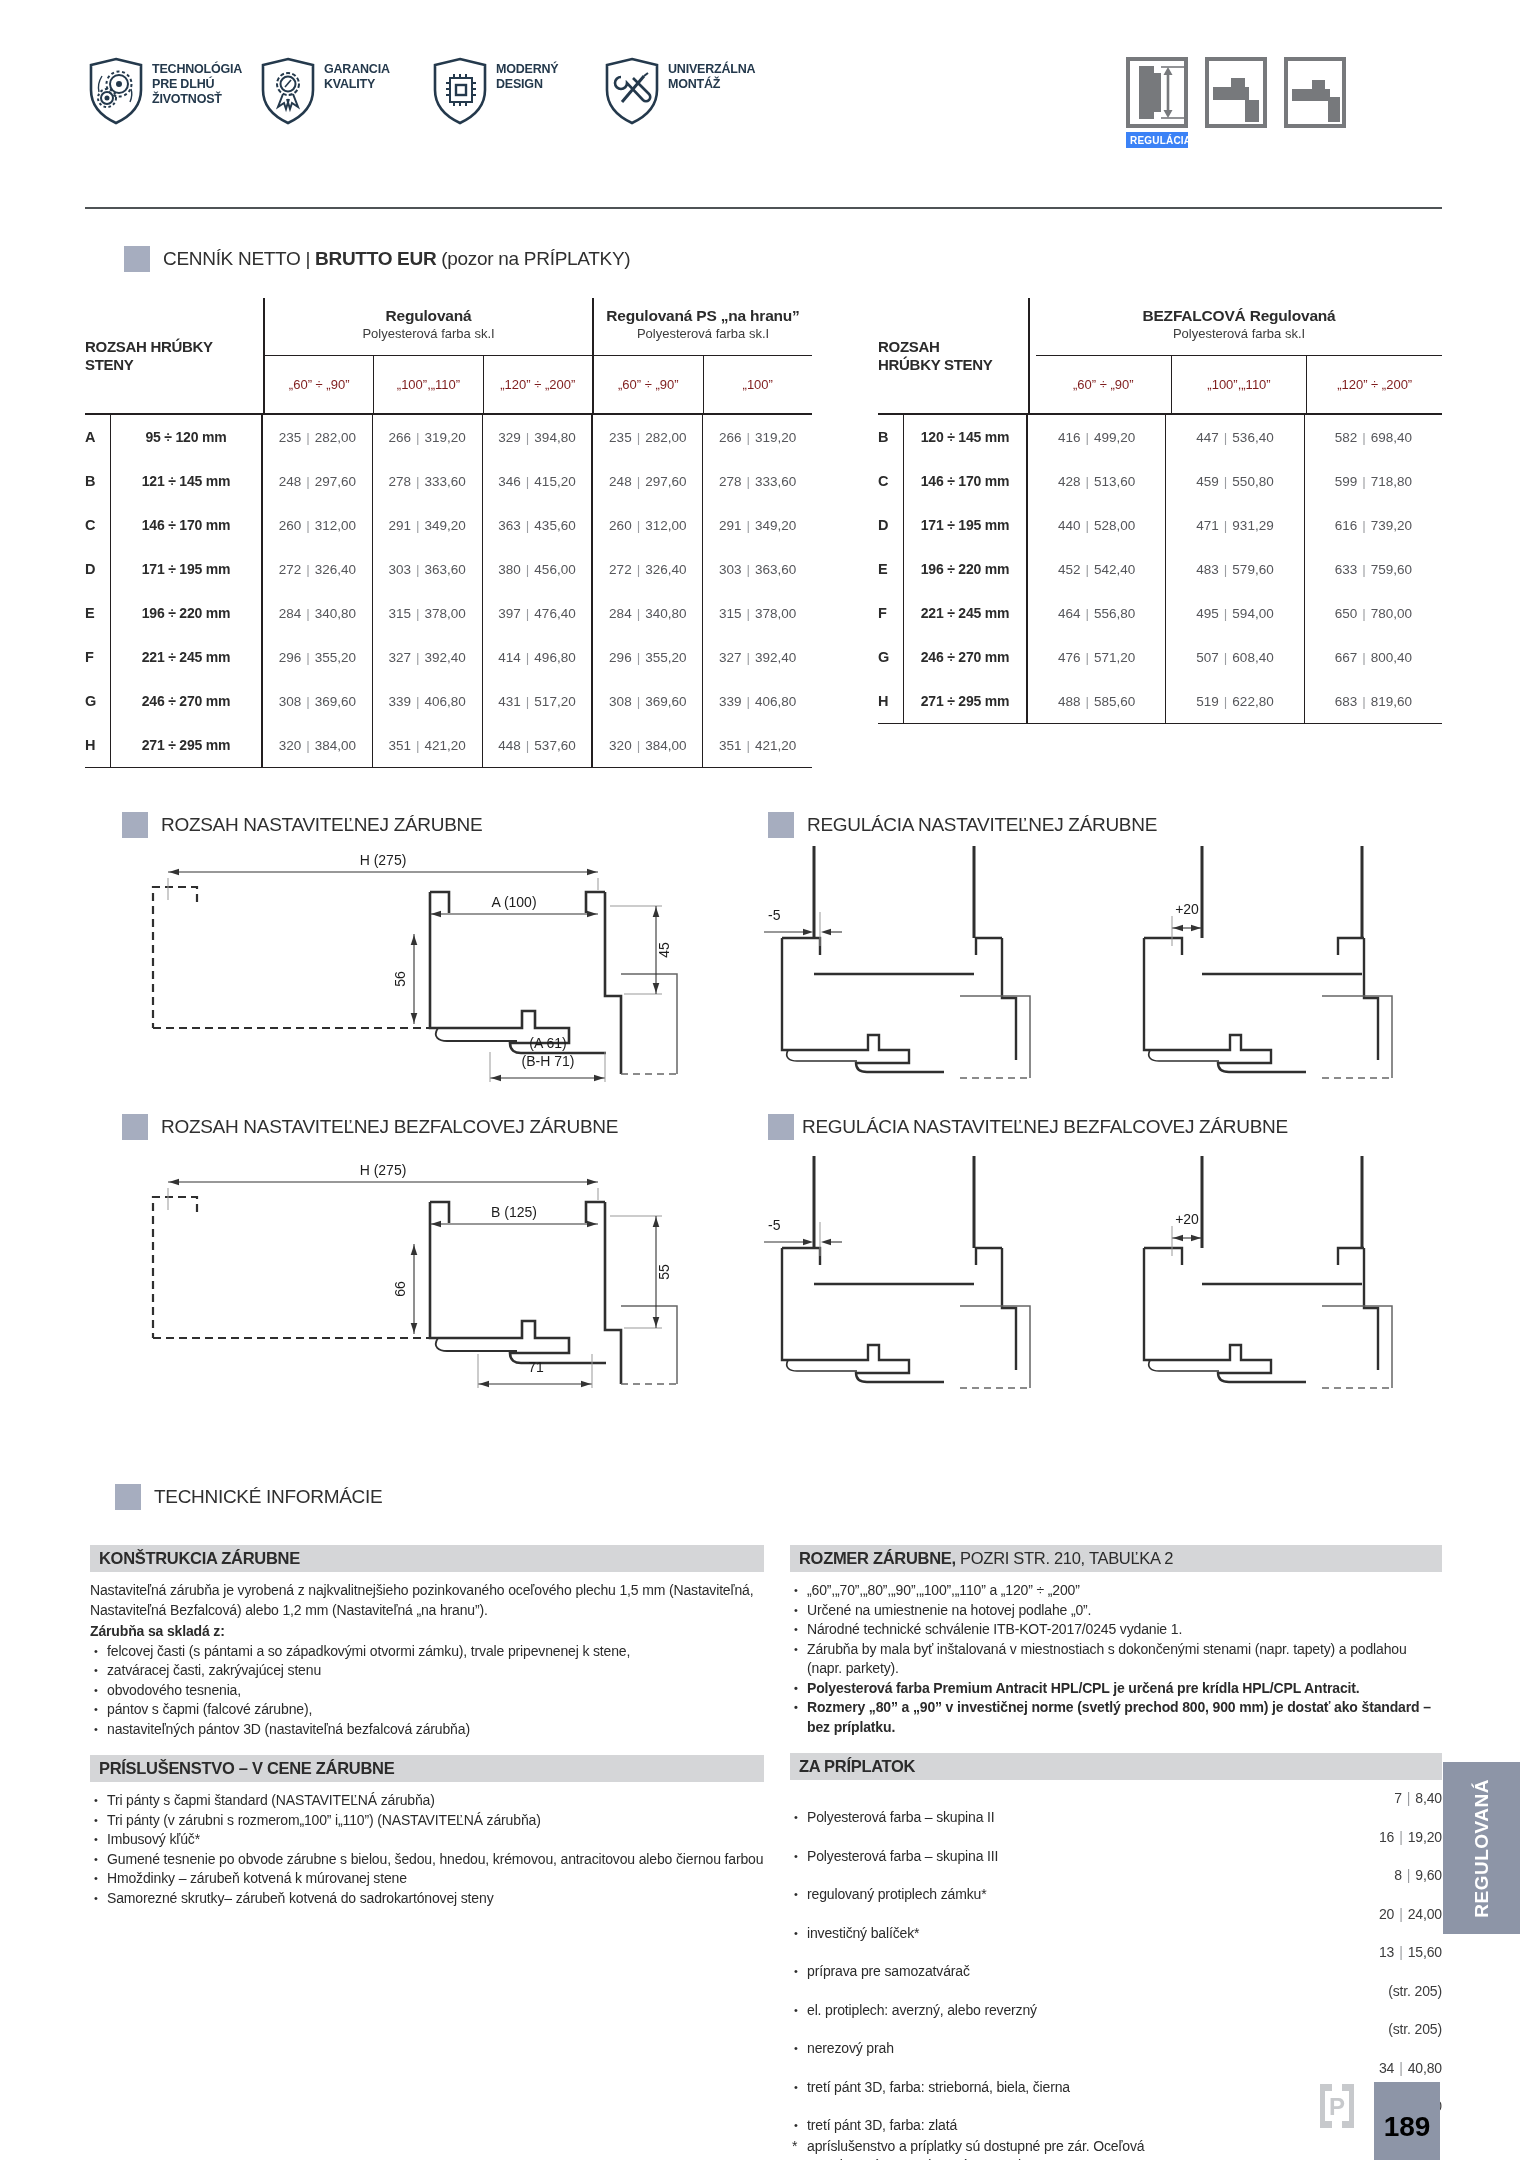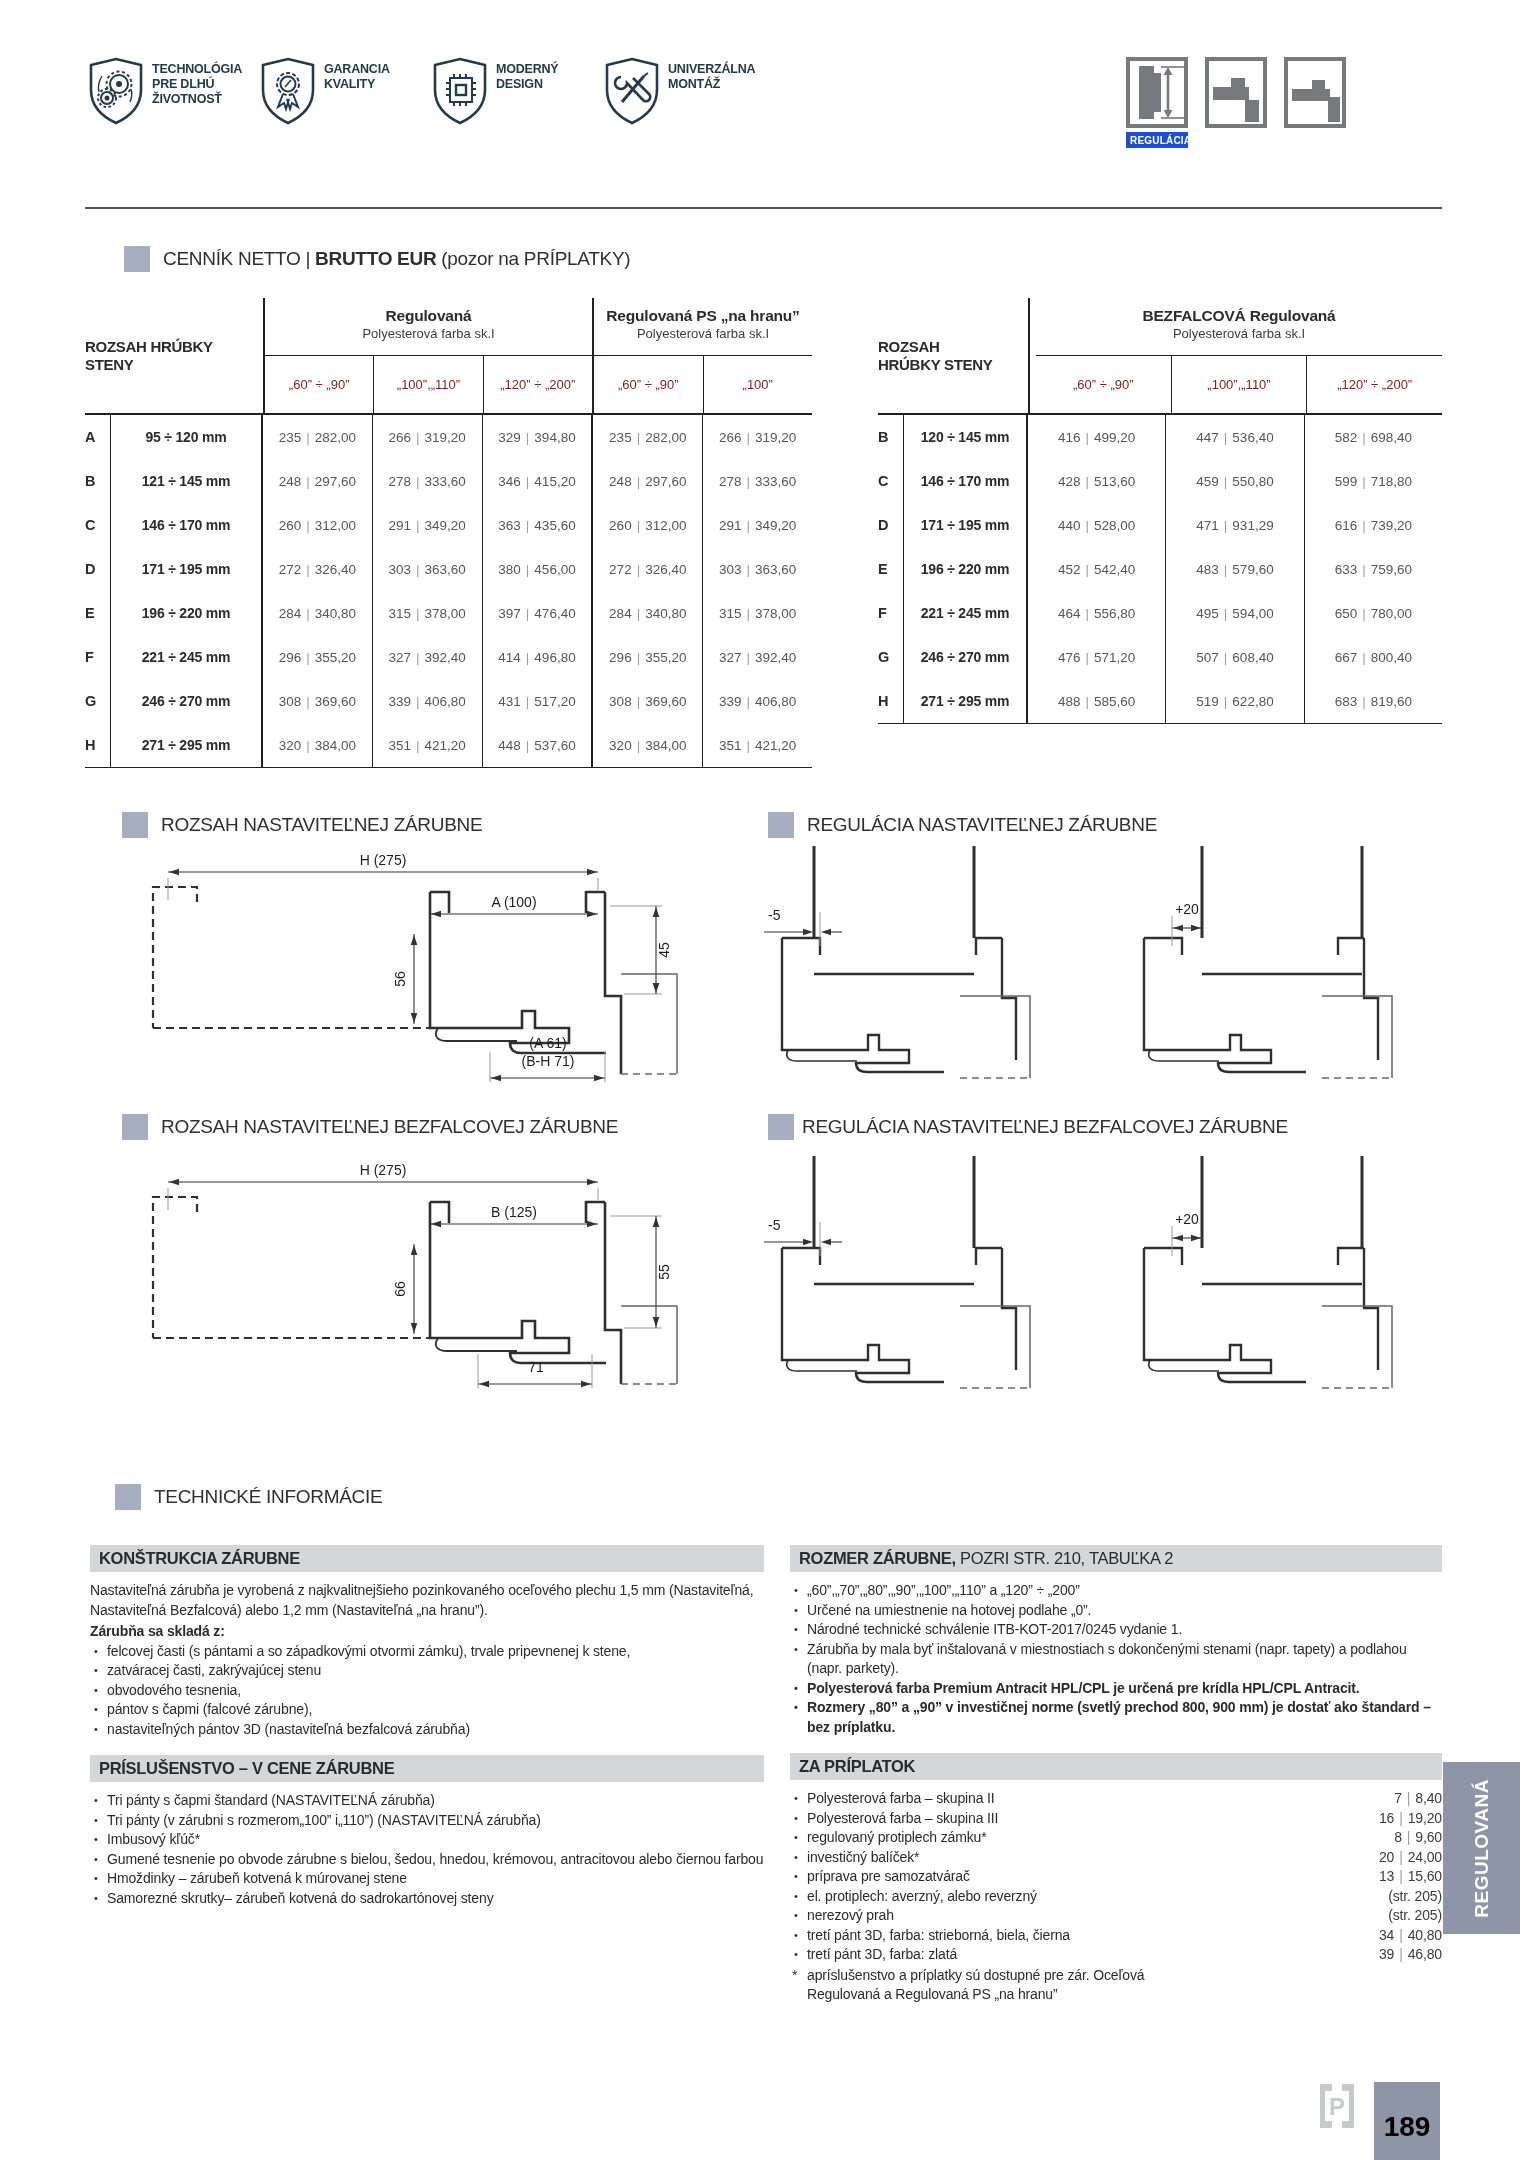--- a/index.html
+++ b/index.html
@@ -8,21 +8,21 @@
   .page { position:relative; width:1527px; height:2160px; background:#ffffff; margin:0 auto; overflow:hidden; }
 
   
   .badges { position:absolute; left:88px; top:56px; display:flex; gap:12px; }
   .badge { display:flex; gap:8px; width:160px; }
   .badge svg { flex:0 0 auto; }
   .badge-label { font-size:12.5px; font-weight:bold; color:#24394c; line-height:15px; letter-spacing:-0.2px; padding-top:6px; }
 
   .reg-icons { position:absolute; left:1126px; top:57px; display:flex; gap:17px; }
   .reg-icon-col { display:flex; flex-direction:column; align-items:center; }
-  .reg-caption { margin-top:4px; background:#1d4ed8; color:#fff; font-size:10px; font-weight:bold; letter-spacing:0.2px; padding:3px 4px 2px; width:62px; text-align:center; }
+  .reg-caption { margin-top:4px; background:#3b82f6; color:#fff; font-size:10px; font-weight:bold; letter-spacing:0.2px; padding:3px 4px 2px; width:62px; text-align:center; }
 
   .top-rule { position:absolute; left:85px; right:85px; top:207px; border-top:2px solid #4f5356; }
 
   
   .sec-title { position:absolute; display:flex; align-items:center; gap:13px; }
   .sq { width:26px; height:26px; background:#a6adbf; flex:0 0 auto; }
   .sec-text { font-size:19px; color:#2f2f2f; letter-spacing:-0.3px; white-space:nowrap; }
   .sec-text b { font-weight:bold; }
 
   
@@ -62,21 +62,21 @@
   #tcol-right { left:790px; width:652px; }
   .bar { background:#d5d6d8; height:27px; display:flex; align-items:center; padding-left:9px; font-size:16.5px; font-weight:bold; letter-spacing:-0.3px; margin-bottom:9px; }
   .bar .bar-rest { font-weight:normal; white-space:pre; }
   .bar.mt { margin-top:16px; }
   .intro { margin-bottom:2px; }
   .subhead { font-weight:bold; }
   .li { position:relative; padding-left:17px; }
   .li::before { content:"•"; position:absolute; left:4px; top:0; font-size:11px; color:#2b2b2b; }
   .li.bold { font-weight:bold; }
   .sur-item { display:flex; }
-  .sur-label { flex:1; position:relative; padding-left:17px; }
+  .sur-label { flex:1; position:relative; padding-left:17px;margin-top:19px; }
   .sur-label::before { content:"•"; position:absolute; left:4px; top:0; font-size:11px; }
   .sur-price { width:120px; text-align:right; color:#3c3c3d; }
   .footnote { display:flex; margin-top:1px; width:430px; }
   .fn-mark { width:17px; padding-left:2px; }
   .fn-text { flex:1; }
 
   
   .side-tab { position:absolute; left:1443px; top:1762px; width:77px; height:172px; background:#8d95a7; color:#fff;
               display:flex; align-items:center; justify-content:center; }
   .side-tab span { writing-mode:vertical-rl; transform:rotate(180deg); font-weight:bold; font-size:19px; letter-spacing:0.5px; }

